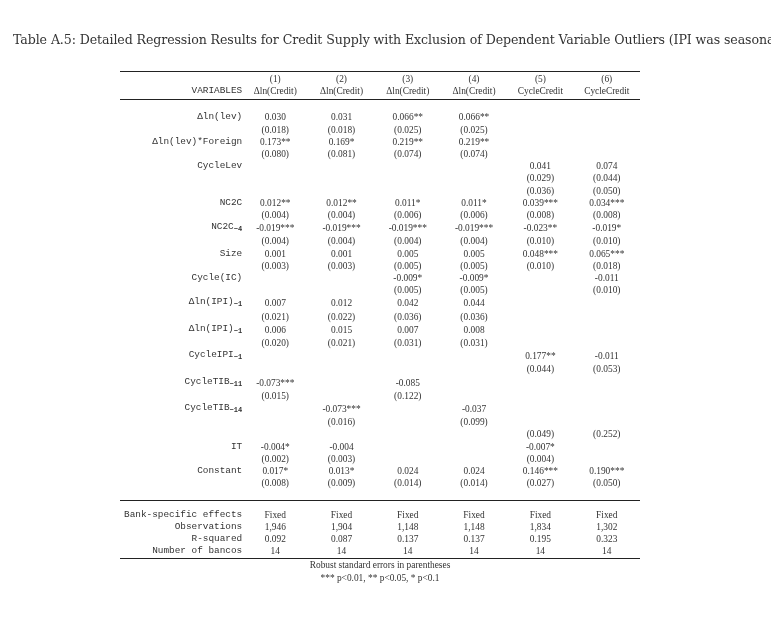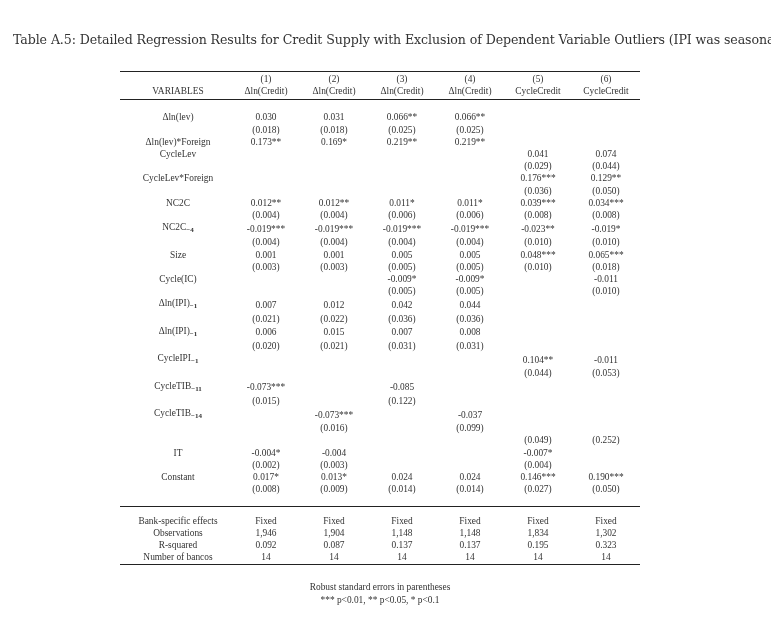--- a/index.html
+++ b/index.html
@@ -1,32 +1,32 @@
 <!DOCTYPE html>
 <html><head>
 <meta charset="utf-8">
 <style>
   html, body { margin: 0; padding: 0; background: #ffffff; }
   body { width: 771px; height: 633px; position: relative; font-family: "DejaVu Serif", "Liberation Serif", serif; color: #2a2a2a; overflow: hidden; }
   .caption { position: absolute; left: 13px; top: 32px; font-size: 12.6px; white-space: nowrap; letter-spacing: -0.1px; color: #333; }
   .tbl-wrap { position: absolute; left: 120px; top: 71px; width: 520px; }
   table { border-collapse: collapse; width: 520px; font-size: 9.4px; font-family: "Liberation Serif", serif; color: #333; }
   td, th { padding: 0; line-height: 12.2px; font-weight: normal; white-space: nowrap; }
-  td.lab { text-align: center; padding-left: 4px; width: 108px; }
+  td.lab { text-align: right; padding-left: 4px; width: 108px; font-family: Liberation Mono, monospace; }
   td.num, th.num { text-align: center; width: 68px; }
   thead tr.top td, thead tr.top th { border-top: 1.3px solid #222; padding-top: 1px; }
   thead tr.bot td, thead tr.bot th { border-bottom: 1.3px solid #222; padding-bottom: 2px; }
   tr.spacer td { height: 11px; }
   tr.coef td { padding-top: 0; }
   tr.se td { padding-bottom: 0; }
   tr.gap td { height: 10px; }
   tbody.stats tr:first-child td { border-top: 1.3px solid #222; padding-top: 8px; }
   tbody.stats tr:last-child td { border-bottom: 1.3px solid #222; padding-bottom: 1px; }
   td.lab.stat { padding-left: 4px; }
-  .notes { text-align: center; font-size: 9.4px; font-family: "Liberation Serif", serif; line-height: 12.5px; margin-top: 16px; color: #333; }
+  .notes { text-align: center; font-size: 9.4px; font-family: "Liberation Serif", serif; line-height: 12.5px; margin-top: 0px; color: #333; }
   sub { font-size: 7px; vertical-align: -2px; font-weight: bold; }
 </style>
 </head>
 <body>
 
 <div class="caption">Table A.5: Detailed Regression Results for Credit Supply with Exclusion of Dependent Variable Outliers (IPI was seasonally adjusted)</div>
 
 <div class="tbl-wrap">
   <table>
     <thead>
@@ -73,46 +73,46 @@
         </tr>
         <tr class="coef">
           <td class="lab"><span>Δln(lev)*Foreign</span></td>
           <td class="num">0.173**</td>
           <td class="num">0.169*</td>
           <td class="num">0.219**</td>
           <td class="num">0.219**</td>
           <td class="num"></td>
           <td class="num"></td>
         </tr>
+        <tr class="se">
+          <td class="lab"></td>
+          <td class="num">(0.080)</td>
+          <td class="num">(0.081)</td>
+          <td class="num">(0.074)</td>
+          <td class="num">(0.074)</td>
+          <td class="num"></td>
+          <td class="num"></td>
+        </tr>
         <tr class="coef">
           <td class="lab"><span>CycleLev</span></td>
           <td class="num"></td>
           <td class="num"></td>
           <td class="num"></td>
           <td class="num"></td>
           <td class="num">0.041</td>
           <td class="num">0.074</td>
         </tr>
         <tr class="se">
           <td class="lab"></td>
           <td class="num"></td>
           <td class="num"></td>
           <td class="num"></td>
           <td class="num"></td>
           <td class="num">(0.029)</td>
           <td class="num">(0.044)</td>
-        </tr>
-        <tr class="coef">
-          <td class="lab"><span>CycleLev*Foreign</span></td>
-          <td class="num"></td>
-          <td class="num"></td>
-          <td class="num"></td>
-          <td class="num"></td>
-          <td class="num">0.176***</td>
-          <td class="num">0.129**</td>
         </tr>
         <tr class="se">
           <td class="lab"></td>
           <td class="num"></td>
           <td class="num"></td>
           <td class="num"></td>
           <td class="num"></td>
           <td class="num">(0.036)</td>
           <td class="num">(0.050)</td>
         </tr>
@@ -223,21 +223,21 @@
           <td class="num">(0.031)</td>
           <td class="num"></td>
           <td class="num"></td>
         </tr>
         <tr class="coef">
           <td class="lab"><span>CycleIPI</span><sub>−1</sub></td>
           <td class="num"></td>
           <td class="num"></td>
           <td class="num"></td>
           <td class="num"></td>
-          <td class="num">0.104**</td>
+          <td class="num">0.177**</td>
           <td class="num">-0.011</td>
         </tr>
         <tr class="se">
           <td class="lab"></td>
           <td class="num"></td>
           <td class="num"></td>
           <td class="num"></td>
           <td class="num"></td>
           <td class="num">(0.044)</td>
           <td class="num">(0.053)</td>

